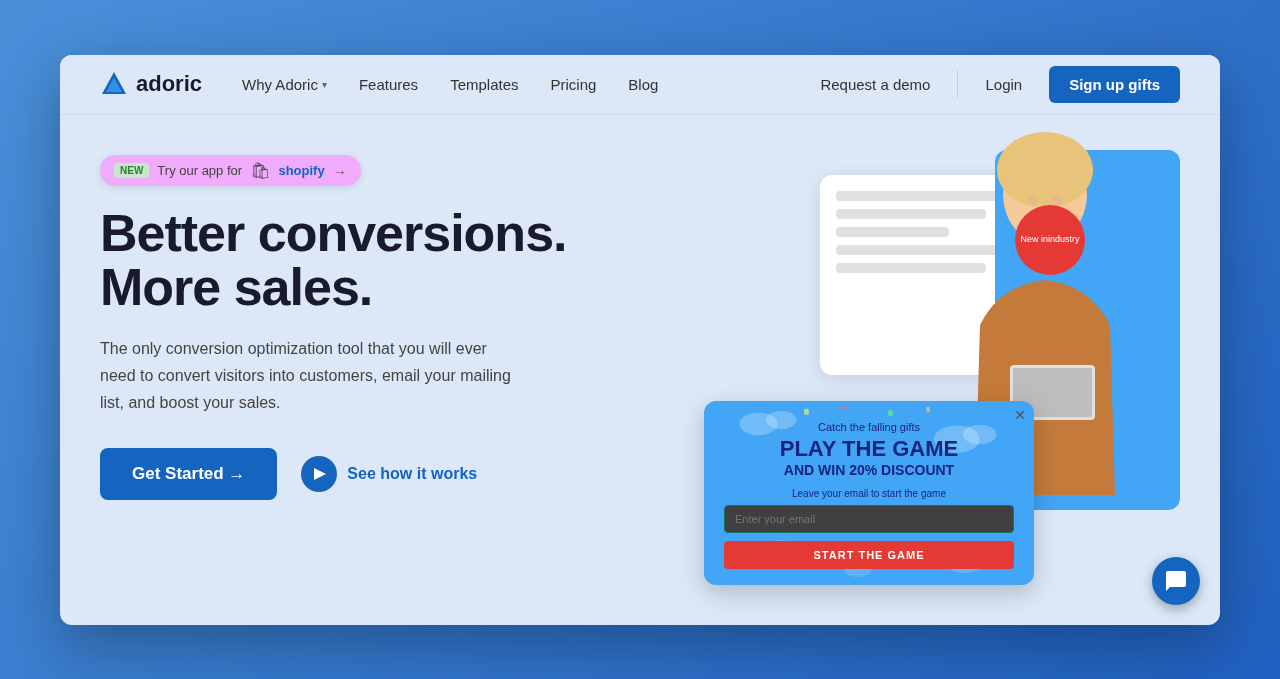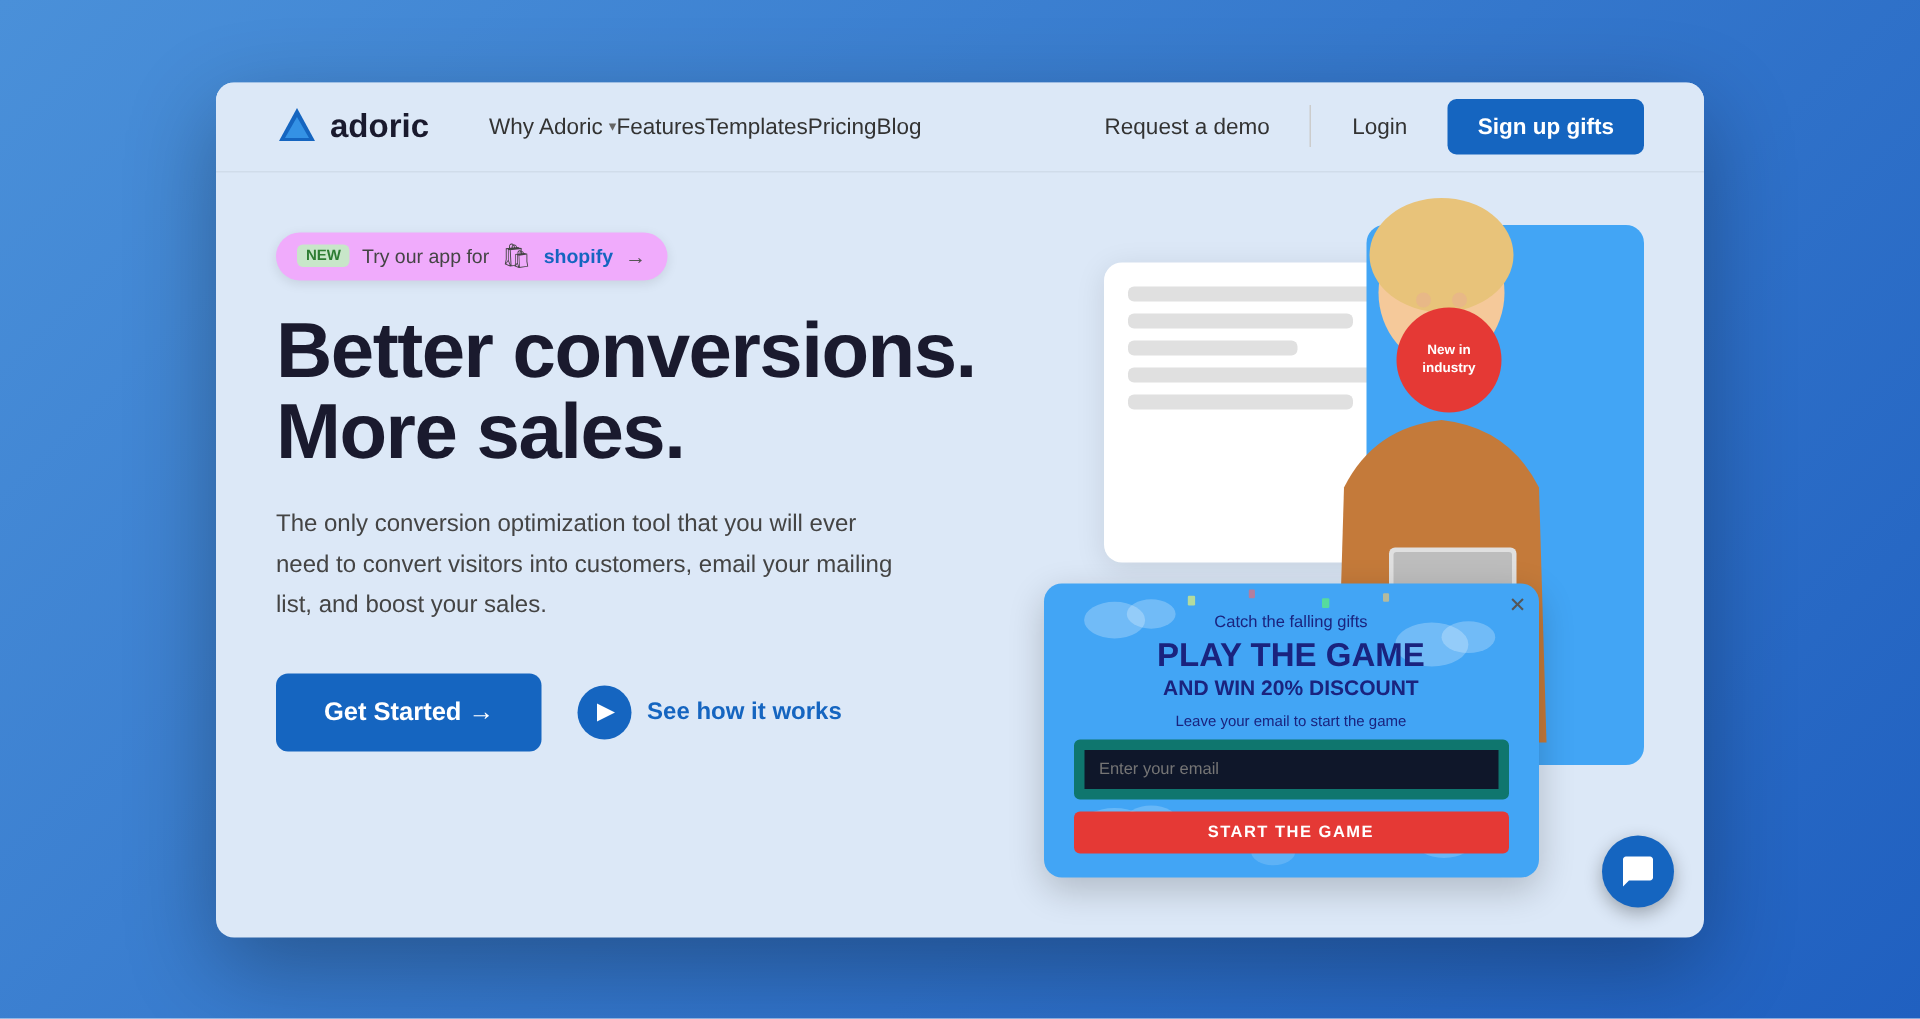--- a/index.html
+++ b/index.html
@@ -7,21 +7,21 @@
       width: 1280px;
       height: 679px;
       background: linear-gradient(135deg, #4a90d9 0%, #2060c0 100%);
       display: flex;
       align-items: center;
       justify-content: center;
       font-family: -apple-system, BlinkMacSystemFont, 'Segoe UI', sans-serif;
       overflow: hidden;
     }
     .browser-window {
-      width: 992px;
+      width: 1160px;
       height: 570px;
       background: #dce8f7;
       border-radius: 12px;
       overflow: hidden;
       box-shadow: 0 20px 60px rgba(0,0,0,0.3);
       position: relative;
     }
     
     .navbar {
       background: #dce8f7;
@@ -42,20 +42,21 @@
       height: 28px;
     }
     .logo-text {
       font-size: 22px;
       font-weight: 700;
       color: #1a1a2e;
     }
     .nav-links {
       display: flex;
       align-items: center;
+      gap: 32px;
       flex: 1;
     }
     .nav-link {
       font-size: 15px;
       color: #333;
       text-decoration: none;
       display: flex;
       align-items: center;
       gap: 4px;
       cursor: pointer;
@@ -224,26 +225,26 @@
     
     .new-industry-badge {
       position: absolute;
       top: 60px;
       right: 95px;
       width: 70px;
       height: 70px;
       background: #e53935;
       border-radius: 50%;
       display: flex;
-      flex-direction: column;
+      flex-direction: row;
       align-items: center;
       justify-content: center;
       color: white;
       font-size: 9px;
-      font-weight: 700;
+      font-weight: 400;
       text-align: center;
       z-index: 5;
       line-height: 1.3;
     }
     
     .woman-figure {
       position: absolute;
       top: -20px;
       right: 10px;
       width: 250px;
@@ -325,29 +326,29 @@
     }
     .popup-leave {
       font-size: 10px;
       color: #1a237e;
       margin-bottom: 6px;
       position: relative;
       z-index: 2;
     }
     .popup-input {
       width: 100%;
-      border: 7px solid #0f766e;
+      border: 1px solid #0f766e;
       border-radius: 4px;
       padding: 7px 10px;
       font-size: 11px;
       color: #999;
       margin-bottom: 8px;
       position: relative;
       z-index: 2;
-      background: #0f172a;
+      background: #404040;
     }
     .popup-btn {
       width: 100%;
       background: #e53935;
       color: white;
       border: none;
       border-radius: 4px;
       padding: 8px;
       font-size: 11px;
       font-weight: 700;

